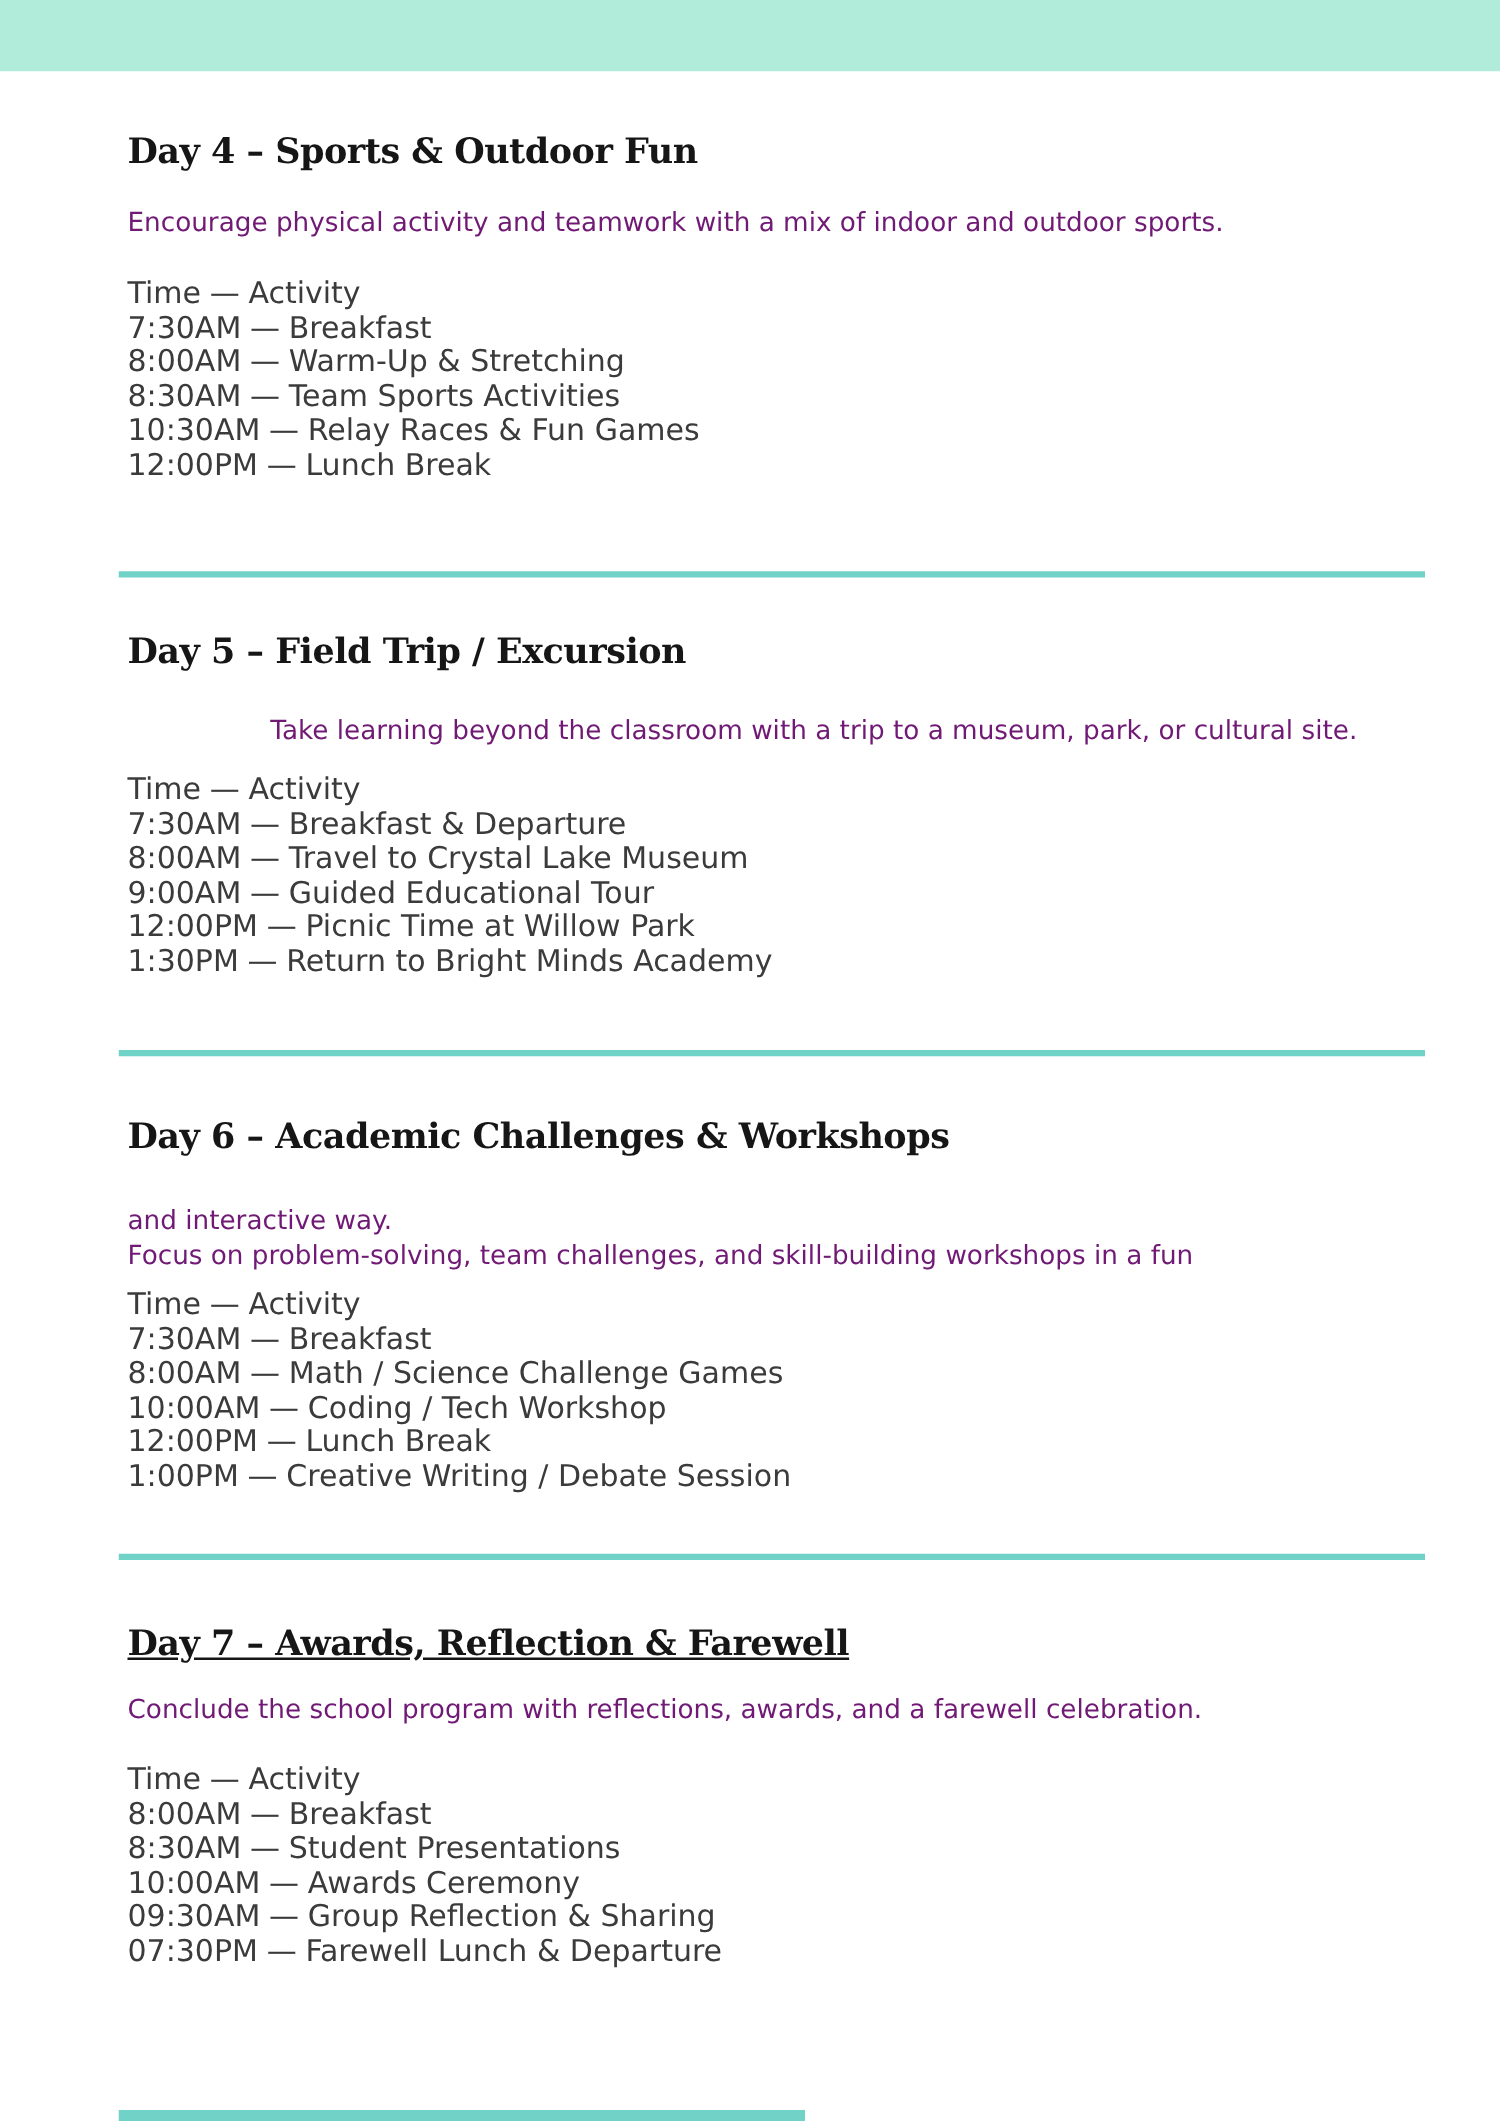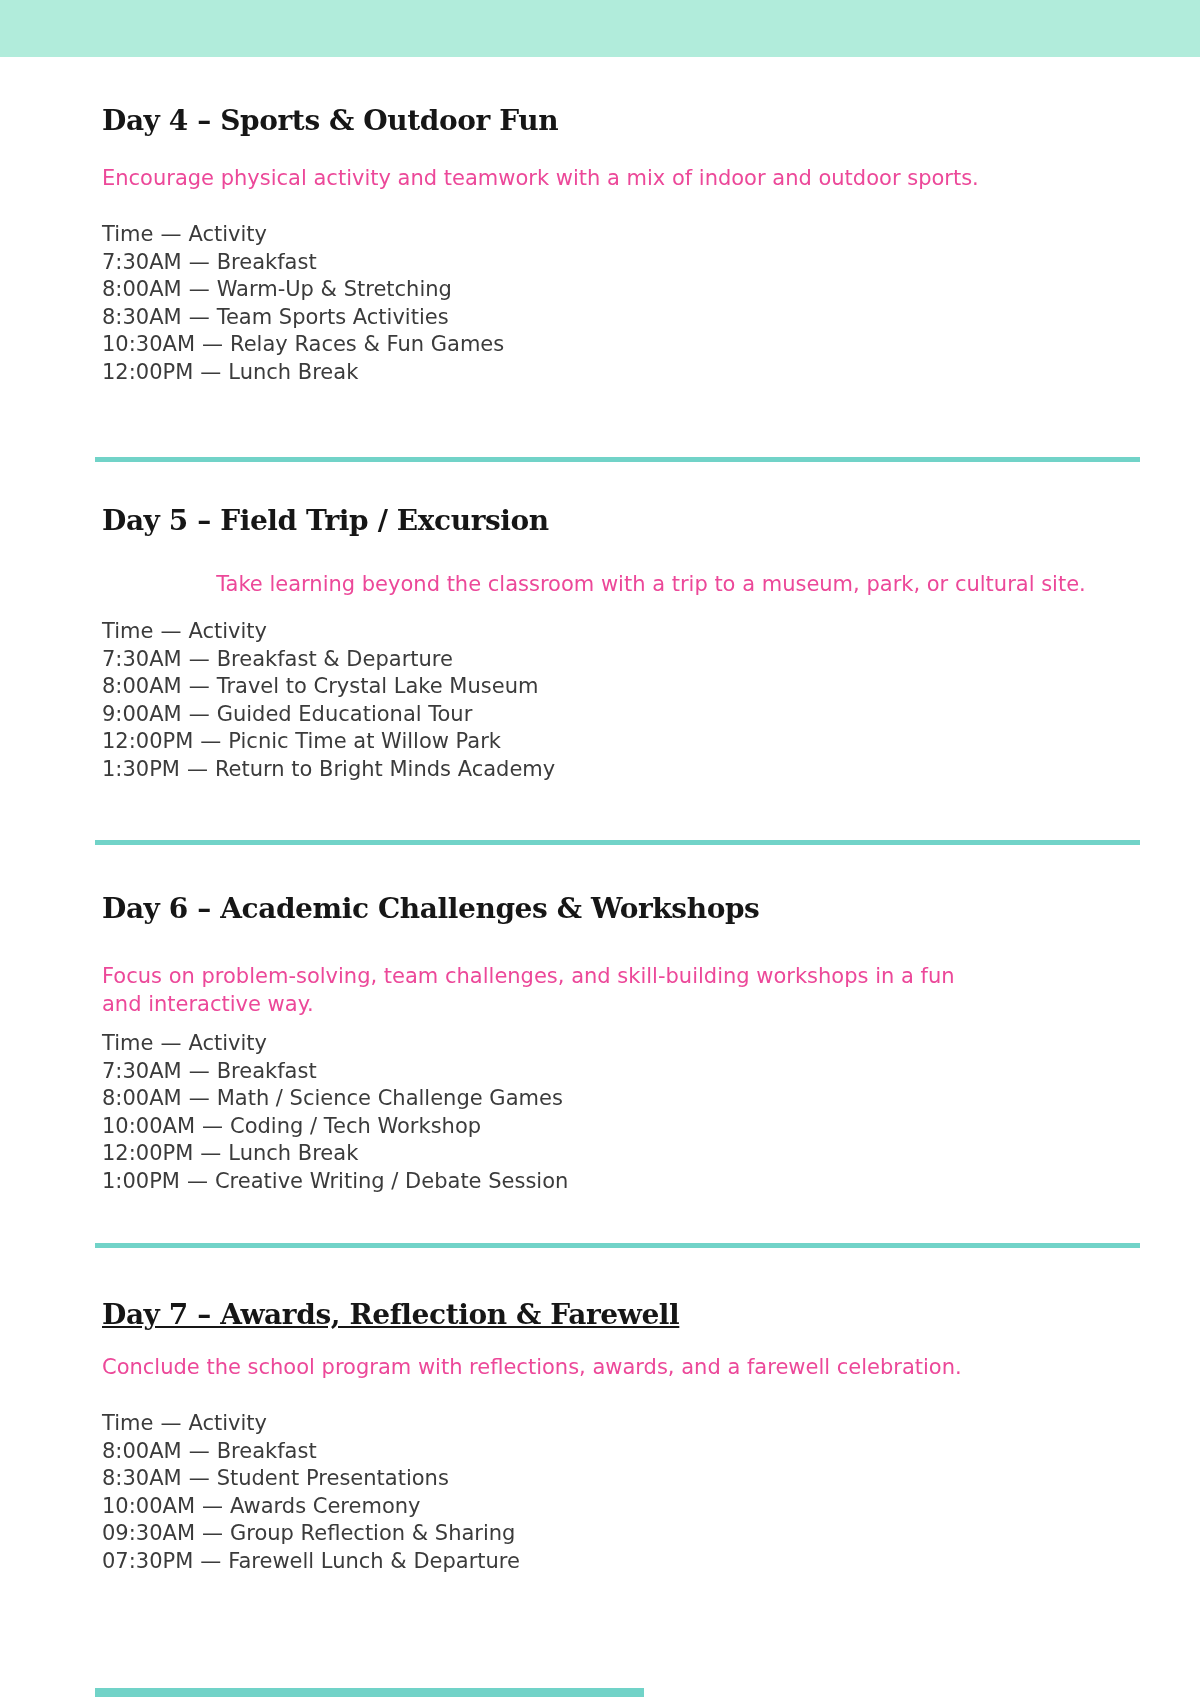--- a/index.html
+++ b/index.html
@@ -27,25 +27,25 @@
     font-family: "DejaVu Serif", serif;
     font-weight: 700;
     font-size: 28px;
     line-height: 33px;
     letter-spacing: -0.4px;
     color: #161616;
   }
   .day-desc {
     font-size: 21px;
     line-height: 28px;
-    color: #ec4899;
+    color: #701a75;
   }
   .day-desc span { display: block; }
   .schedule {
-    font-size: 21px;
+    font-size: 24px;
     line-height: 27.5px;
     color: #3b3b3b;
   }
   .sched-row { white-space: nowrap; }
   .sep { padding: 0 7px; }
   .divider {
     border: none;
     height: 5px;
     width: 1045px;
     margin-left: -7px;
@@ -138,22 +138,22 @@
           <span>1:30PM</span><span class="sep">—</span><span>Return to Bright Minds Academy</span>
         </div>
       </div>
     </section>
 
     <hr class="divider d2">
 
     <section class="day-section s2">
       <h2 class="day-title">Day 6 – Academic Challenges &amp; Workshops</h2>
       <p class="day-desc">
+        <span>and interactive way.</span>
         <span>Focus on problem-solving, team challenges, and skill-building workshops in a fun</span>
-        <span>and interactive way.</span>
       </p>
       <div class="schedule">
         <div class="sched-row">
           <span>Time</span><span class="sep">—</span><span>Activity</span>
         </div>
         <div class="sched-row">
           <span>7:30AM</span><span class="sep">—</span><span>Breakfast</span>
         </div>
         <div class="sched-row">
           <span>8:00AM</span><span class="sep">—</span><span>Math / Science Challenge Games</span>

